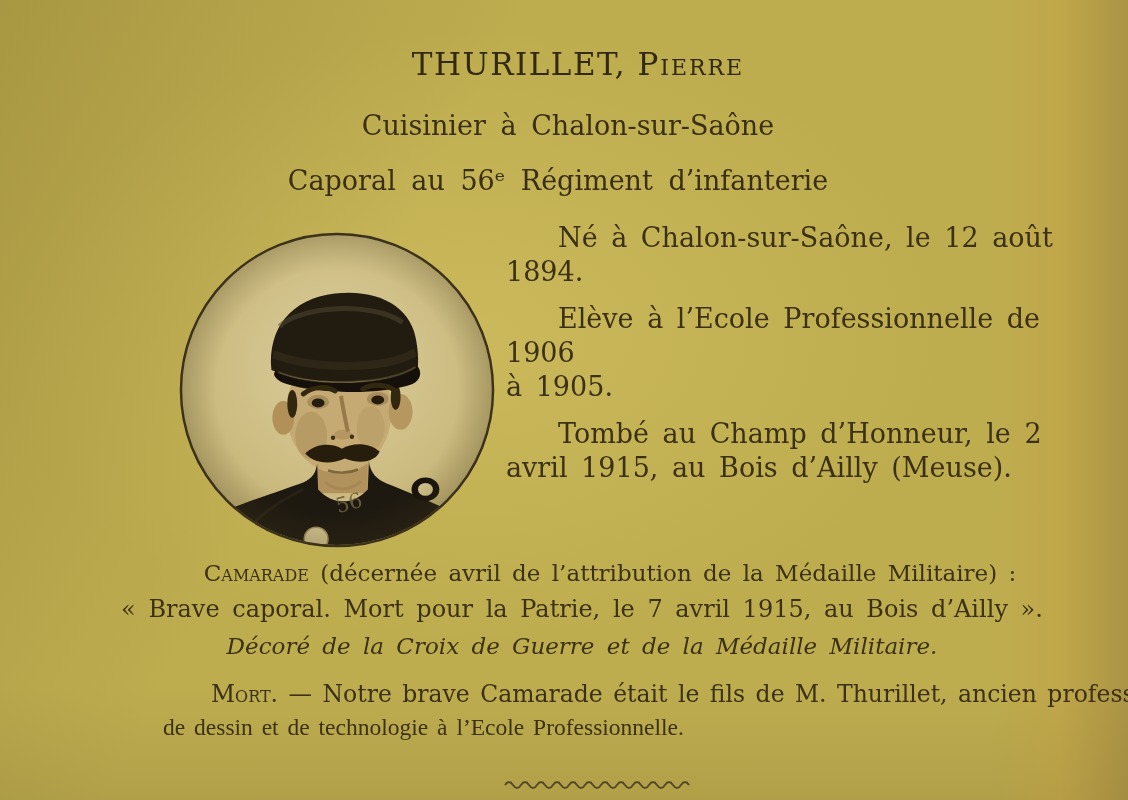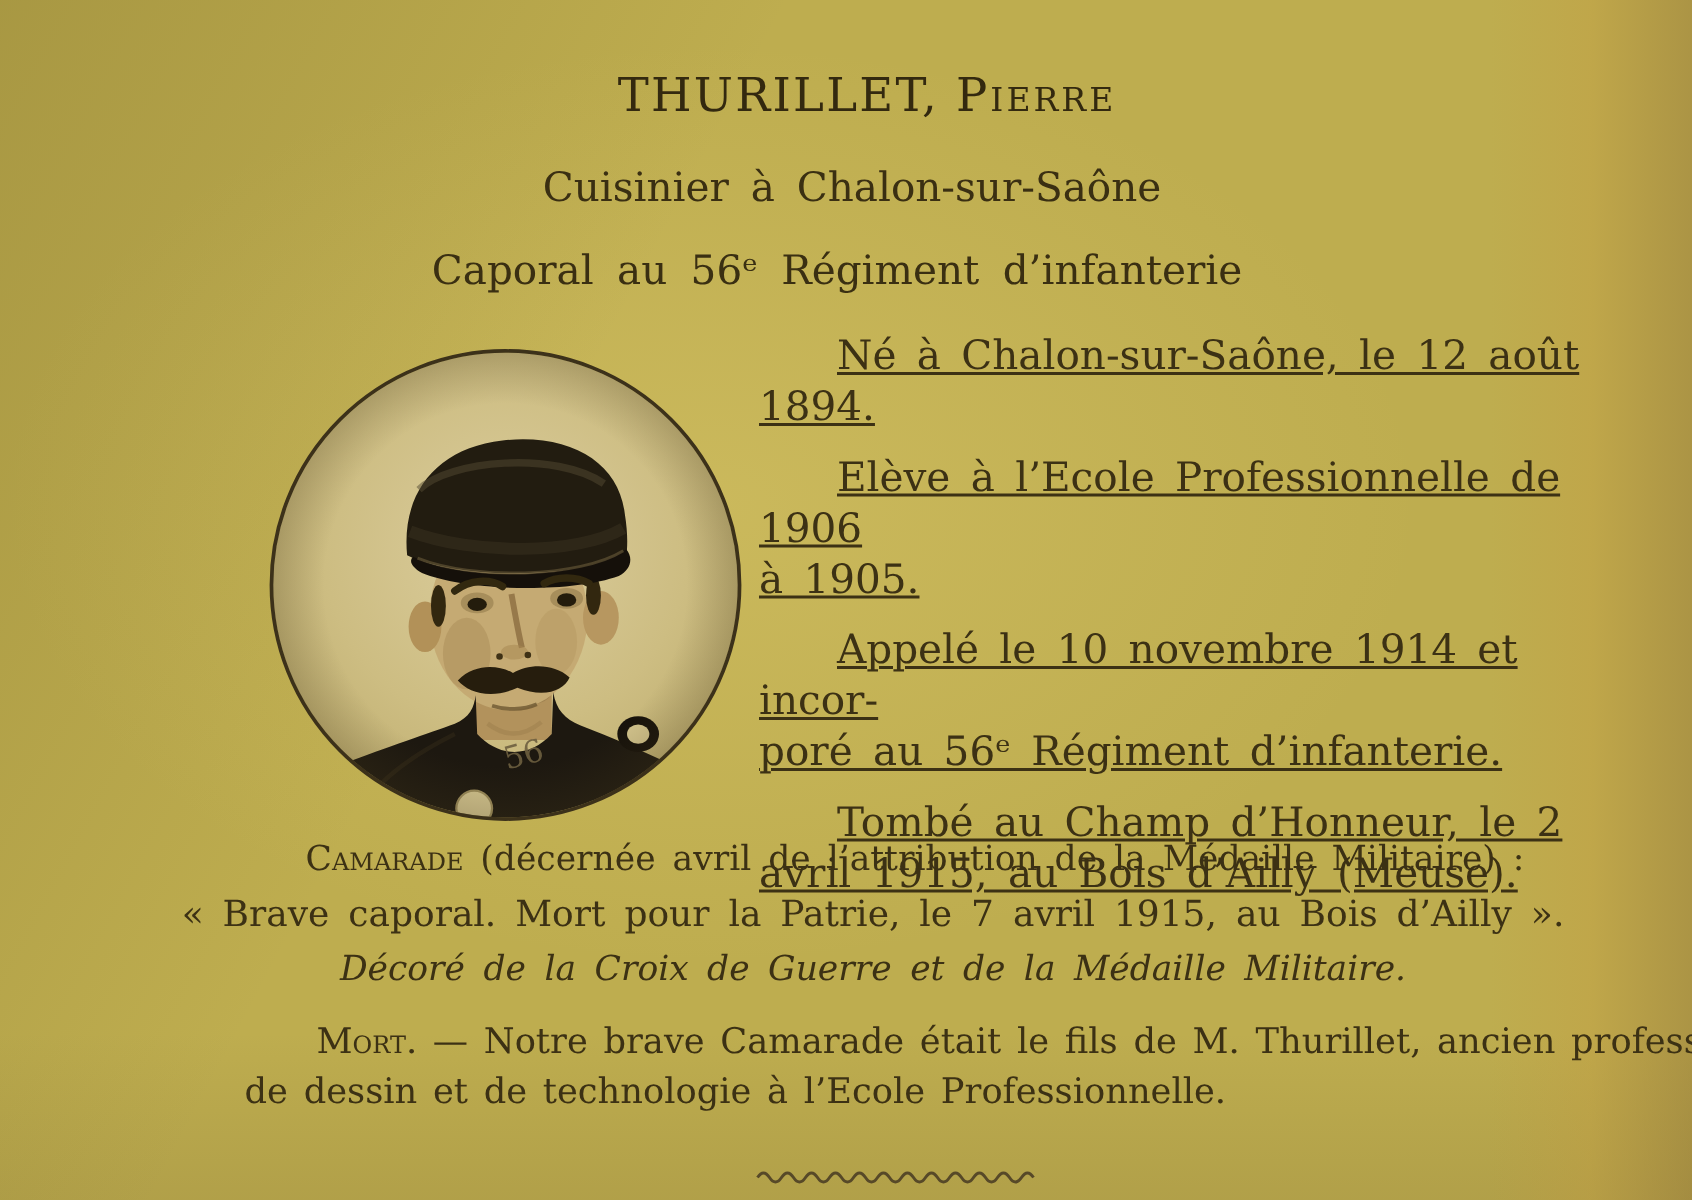--- a/index.html
+++ b/index.html
@@ -32,34 +32,34 @@
     position: absolute; top: 165px; left: 0; width: 1128px;
     text-align: center; font-size: 27px; word-spacing: 7px;
     color: #3a2f12; transform: translateX(-6px);
   }
   .portrait { position: absolute; left: 176px; top: 229px; width: 322px; height: 322px; }
   .portrait svg { width: 100%; height: 100%; display: block; }
   .bio {
     position: absolute; left: 506px; top: 221px; width: 548px;
     font-size: 27px; line-height: 34px; word-spacing: 5px; color: #3c3114;
   }
-  .bio p { margin: 0 0 13px 0; text-indent: 52px; white-space: pre-line; text-decoration: underline; }
+  .bio p { margin: 0 0 13px 0; text-indent: 52px; white-space: pre-line; }
   .citation {
     position: absolute; top: 560px; left: 0; width: 1128px;
     text-align: center; color: #3c3114; transform: translateX(18px);
   }
   .cit-line1 { font-size: 23px; word-spacing: 4px; white-space: nowrap; position: relative; left: 28px; }
   .cit-quote { font-size: 24px; word-spacing: 5px; margin-top: 9px; white-space: nowrap; }
   .cit-decoration { font-size: 23px; font-style: italic; word-spacing: 5px; margin-top: 10px; white-space: nowrap; }
   .nota {
     position: absolute; left: 163px; top: 678px; width: 880px;
     font-size: 23.5px; line-height: 33px; color: #3c3114; word-spacing: 3px;
   }
   .nota-line1 { white-space: nowrap; text-indent: 48px; }
-  .nota-line2 { white-space: nowrap; }
+  .nota-line2 { white-space: nowrap; font-family: Liberation Serif, serif; }
   .squiggle { position: absolute; left: 502px; top: 777px; width: 190px; height: 14px; }
 </style>
 </head>
 <body>
 
 <div>
 
   <h1 class="page-title"><span>THURILLET,</span> <span class="sc given">Pierre</span></h1>
 
   <div class="subtitle1">Cuisinier à Chalon-sur-Saône</div>
@@ -137,22 +137,20 @@
       </g>
       <circle cx="162" cy="162" r="157" fill="none" stroke="#3c311a" stroke-width="2.5"></circle>
     </svg>
   </div>
 
   <div class="bio">
     <p>Né à Chalon-sur-Saône, le 12 août
 1894.</p>
     <p>Elève à l’Ecole Professionnelle de 1906
 à 1905.</p>
-    <p>Appelé le 10 novembre 1914 et incor-
-poré au 56ᵉ Régiment d’infanterie.</p>
     <p>Tombé au Champ d’Honneur, le 2
 avril 1915, au Bois d’Ailly (Meuse).</p>
   </div>
 
   <div class="citation">
     <div class="cit-line1"><span class="sc">Camarade</span><span> (décernée avril de l’attribution de la Médaille Militaire) :</span></div>
     <div class="cit-quote">« Brave caporal. Mort pour la Patrie, le 7 avril 1915, au Bois d’Ailly ».</div>
     <div class="cit-decoration">Décoré de la Croix de Guerre et de la Médaille Militaire.</div>
   </div>
 

